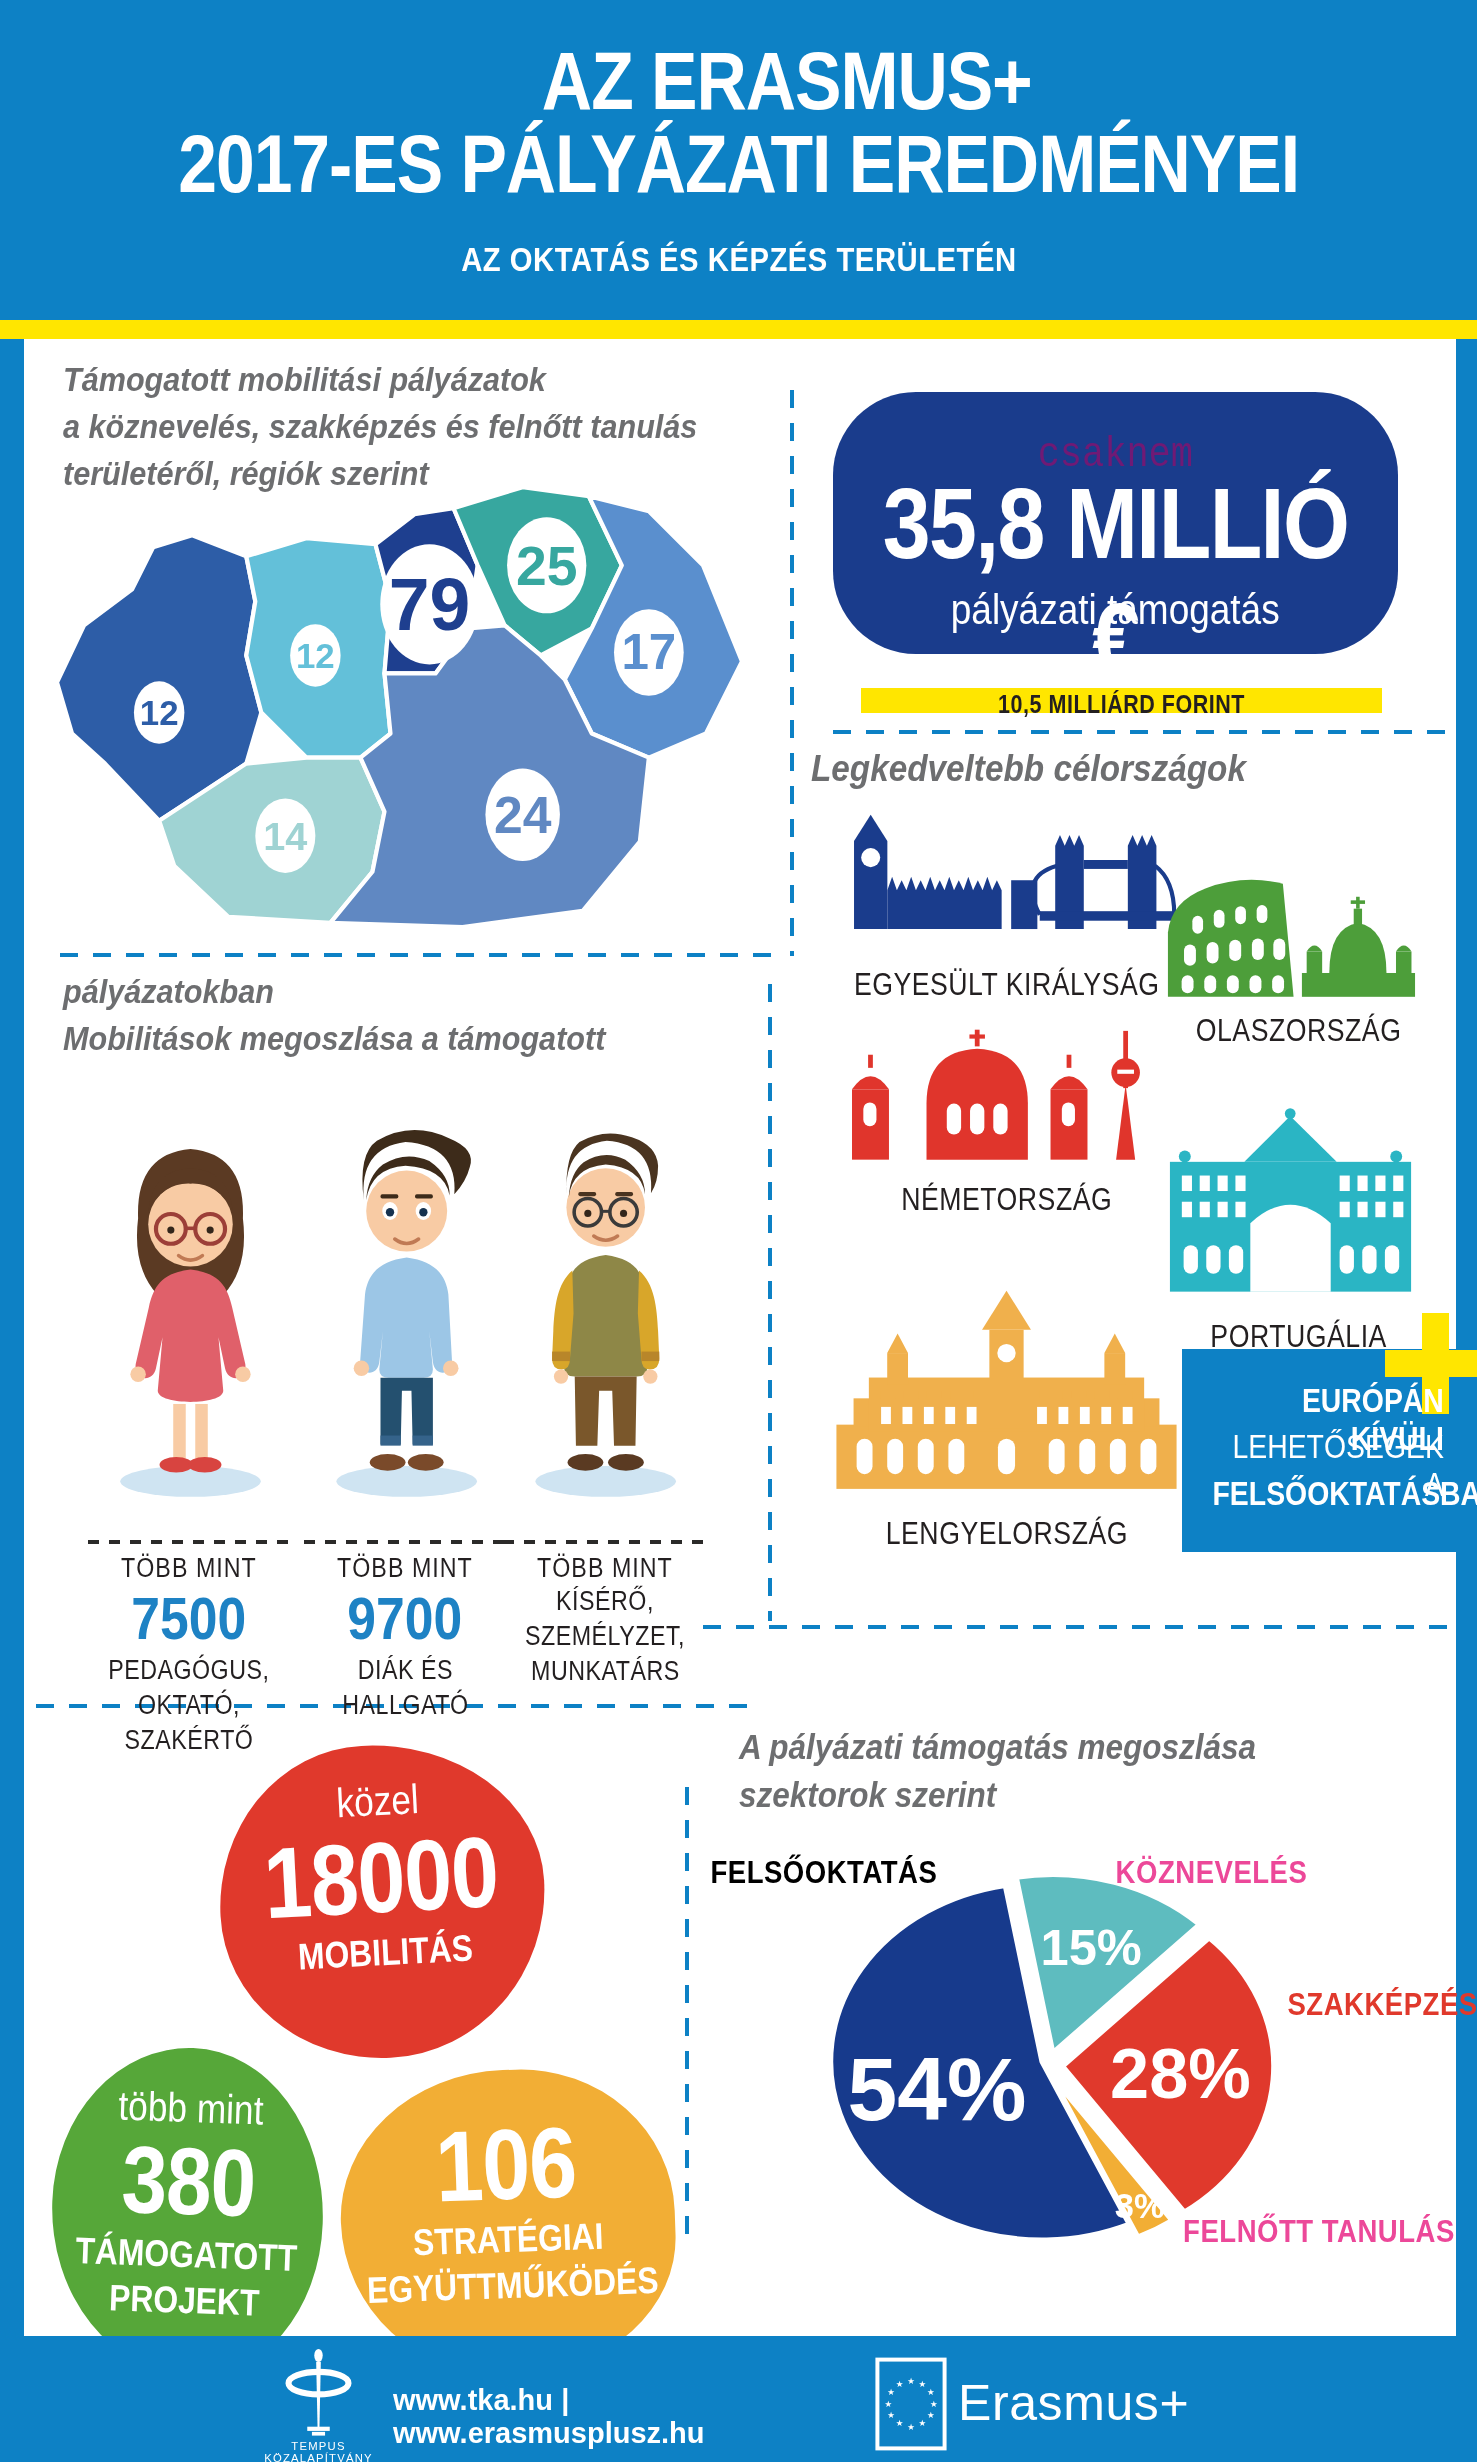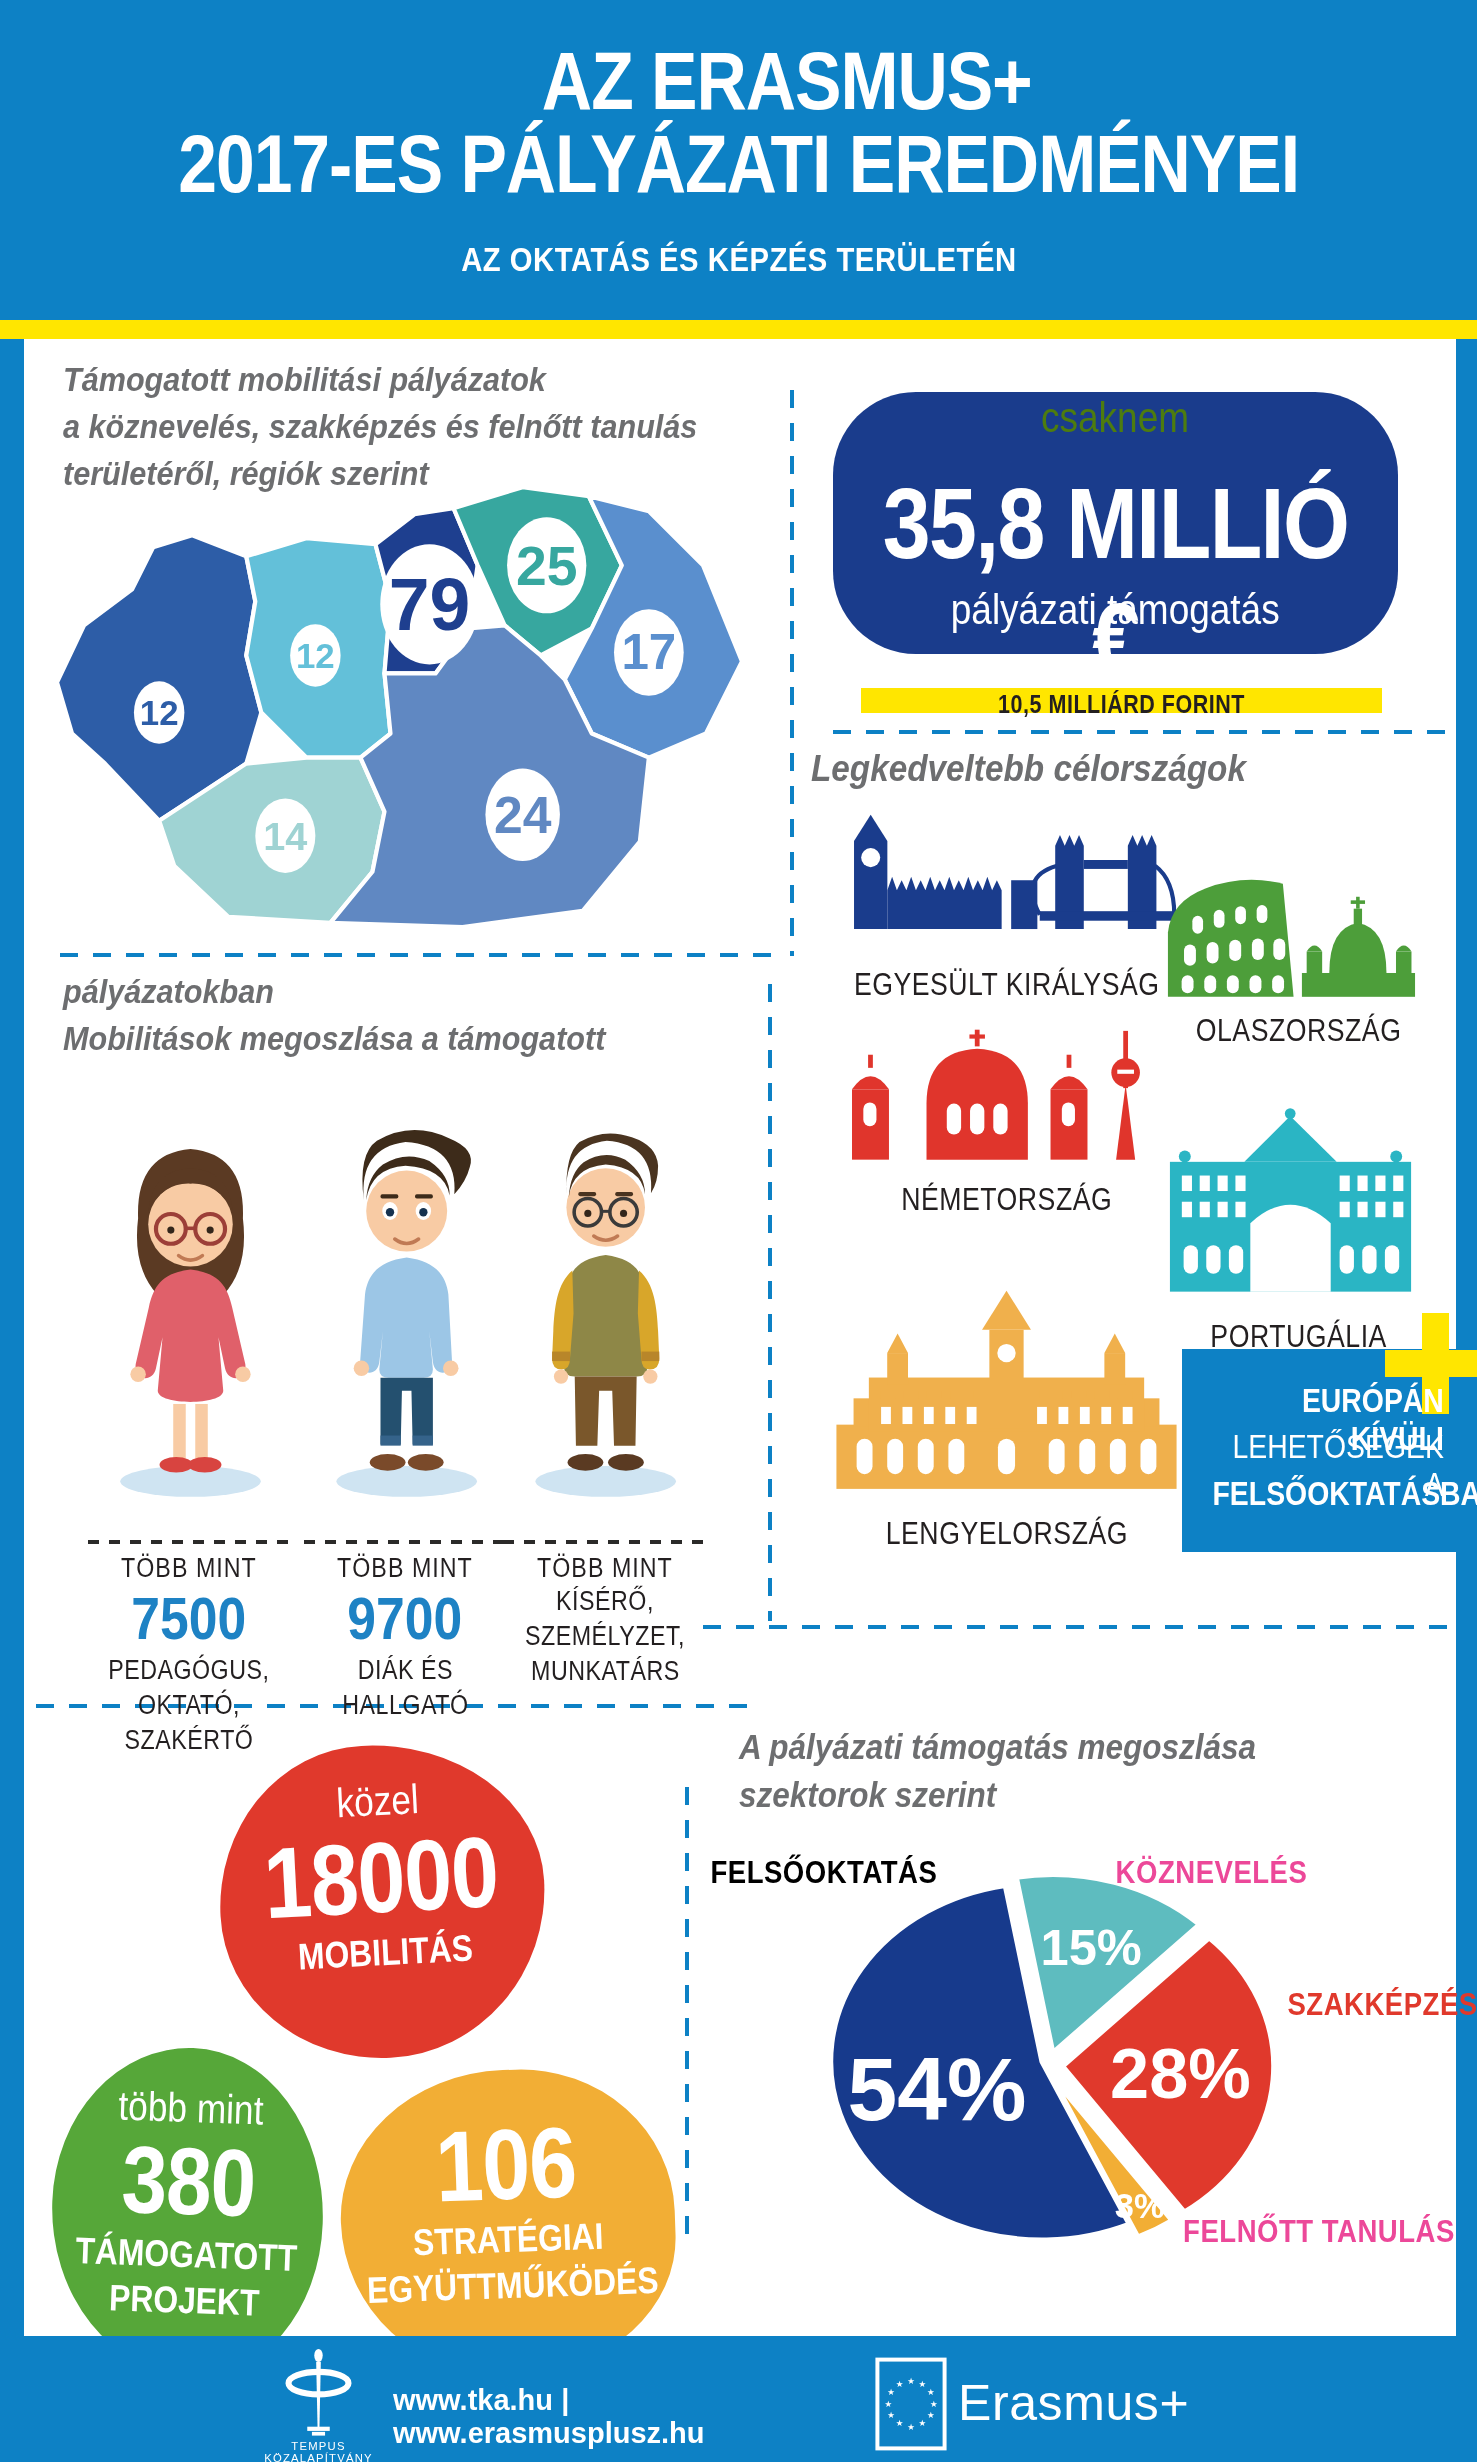--- a/index.html
+++ b/index.html
@@ -21,21 +21,21 @@
   .rail-l{left:0;width:24px;}
   .rail-r{left:1456px;width:21.4px;}
   
   .dash-h{height:4.2px;background:repeating-linear-gradient(90deg,var(--accent) 0 18px,transparent 18px 33px);}
   .dash-v{width:4.2px;background:repeating-linear-gradient(180deg,var(--accent) 0 18px,transparent 18px 33px);}
   .dash-mini{height:3.6px;background:repeating-linear-gradient(90deg,#2b2a29 0 10.7px,transparent 10.7px 21px);}
   
   .sec-title{color:var(--gray);font-weight:bold;font-style:italic;font-size:34px;line-height:1.38;}
   
   .grant-box{left:833px;top:392px;width:565px;height:262px;background:var(--navy);border-radius:83px;color:#fff;}
-  .grant-intro{left:833px;top:393px;width:565px;font-size:43px;color:#4d7c0f;}
+  .grant-intro{left:833px;top:430px;width:565px;font-size:43px;color:#701a75;font-family:Liberation Mono, monospace;}
   .grant-amount{left:833px;top:466px;width:565px;font-size:100px;font-weight:bold;color:#fff;letter-spacing:-1.8px;}
   .grant-caption{left:833px;top:585px;width:565px;font-size:43px;color:#fff;}
   .forint-strip{left:861px;top:688px;width:521px;height:25px;background:var(--yellow);}
   .forint-text{left:861px;top:690px;width:521px;font-size:25px;font-weight:bold;letter-spacing:0.6px;}
   
   .country-label{font-size:31px;letter-spacing:0.6px;color:var(--dark);}
   .noneu-box{left:1182px;top:1349px;width:274px;height:203px;background:var(--accent);color:#fff;}
   .noneu-l{left:1189px;width:274px;font-size:33px;color:#fff;text-align:right;}
   
   .grp-col{width:262px;text-align:center;}

